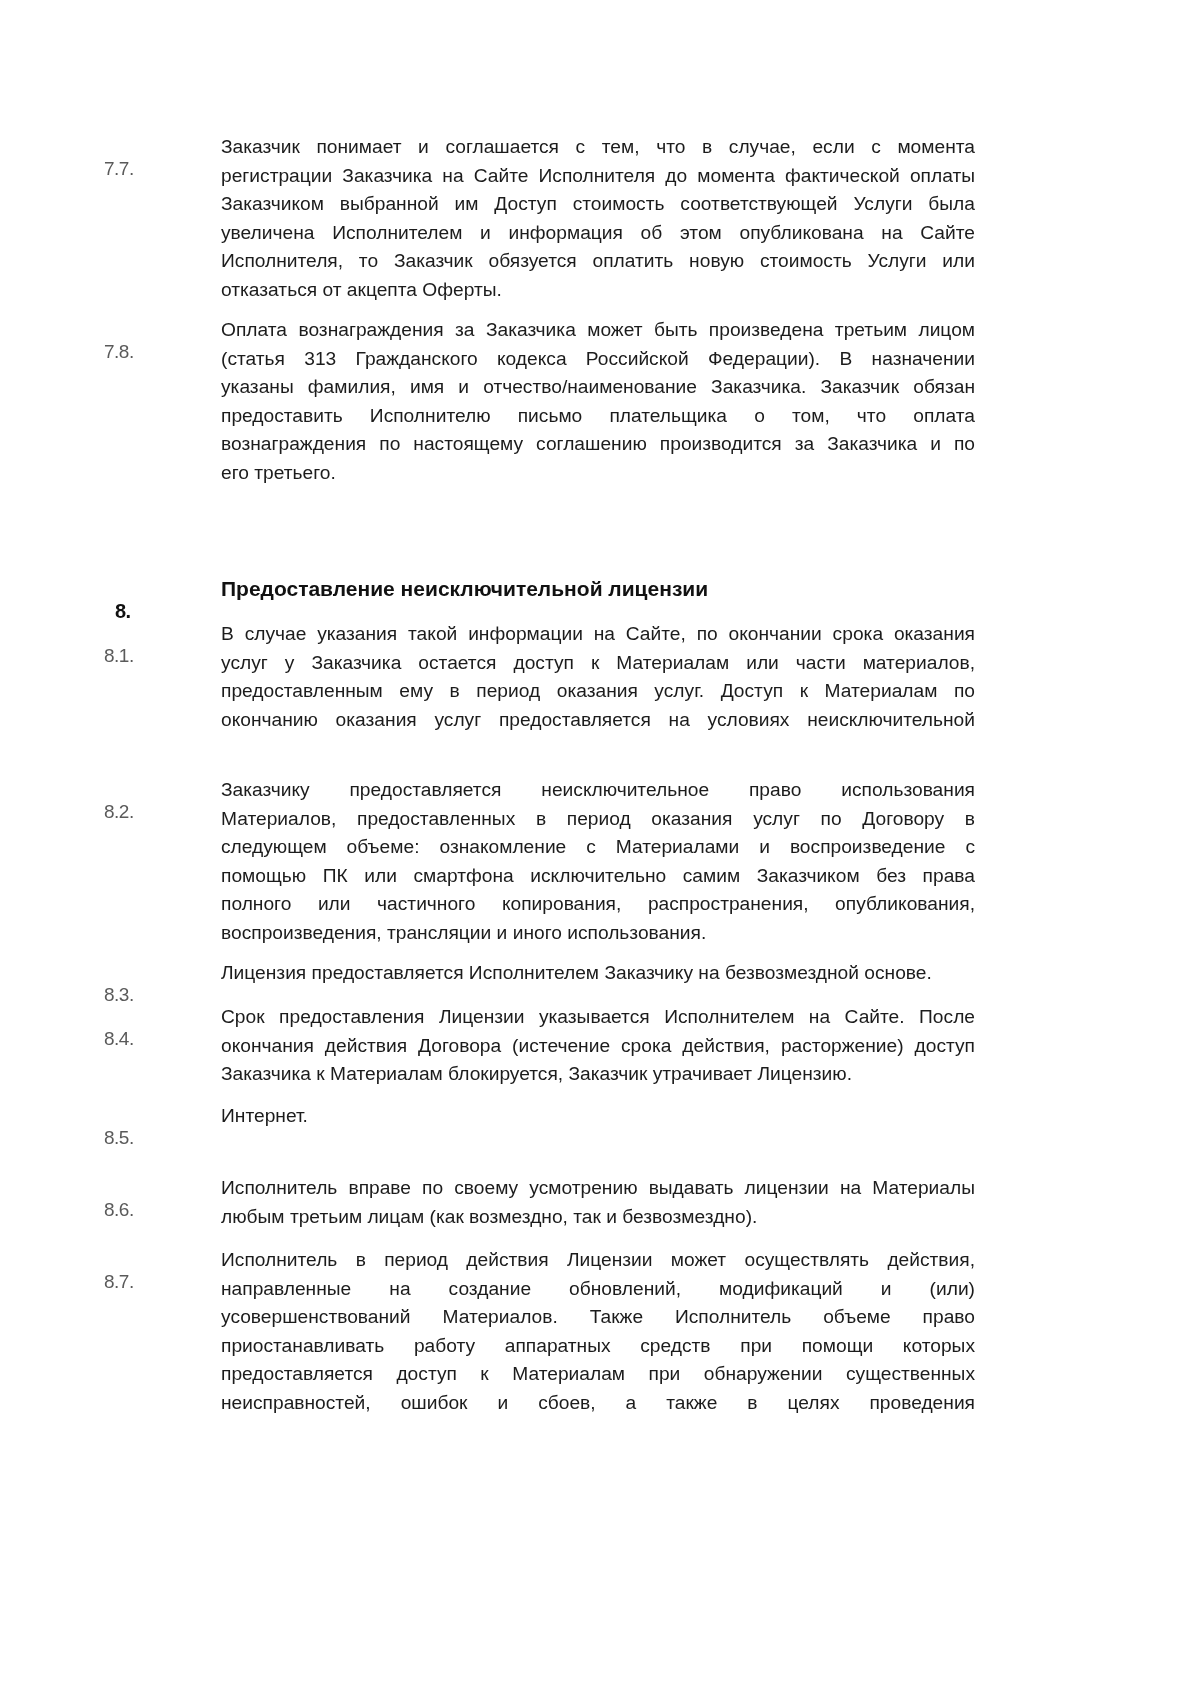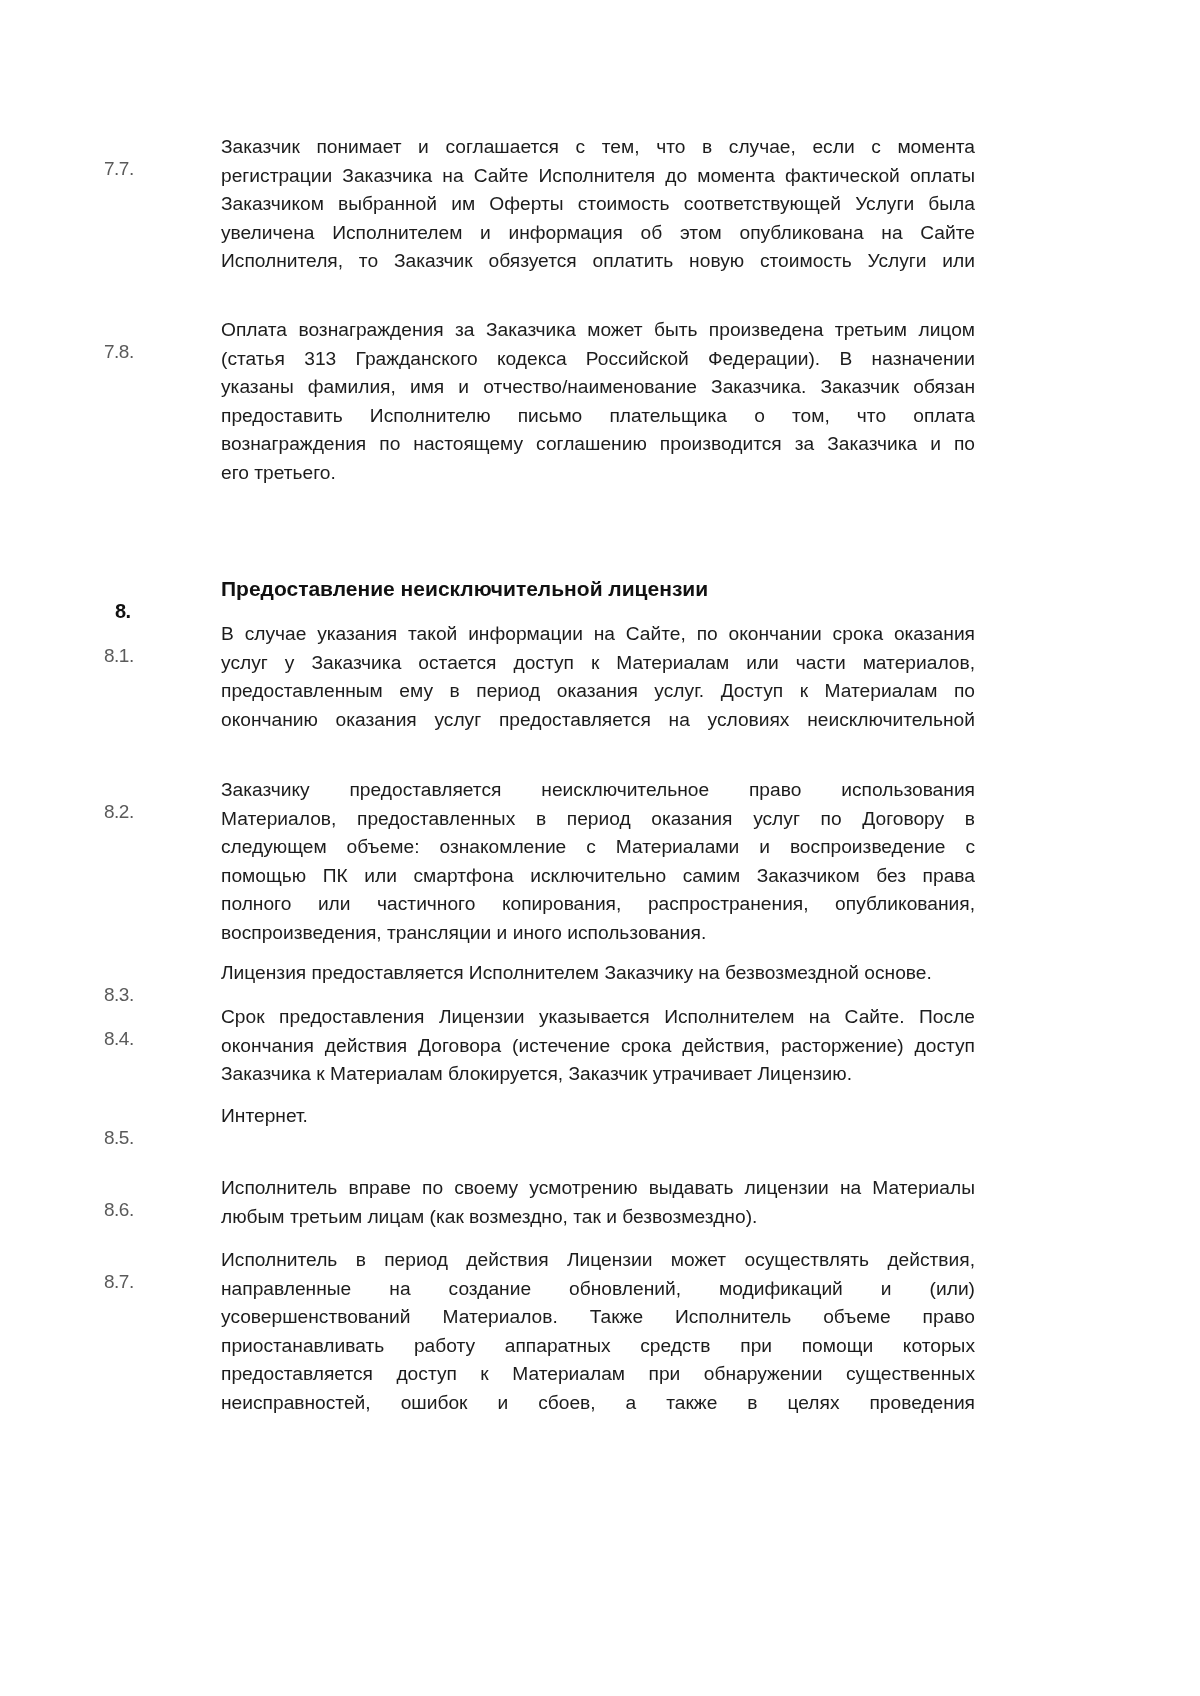--- a/index.html
+++ b/index.html
@@ -73,23 +73,24 @@
 </head>
 <body>
 
 <div class="page">
 
   <div class="clause" style="top:133px;">
     <div class="num">7.7.</div>
     <div class="body-text">
       <span class="line">Заказчик понимает и соглашается с тем, что в случае, если с момента</span>
       <span class="line">регистрации Заказчика на Сайте Исполнителя до момента фактической оплаты</span>
-      <span class="line">Заказчиком выбранной им Оферты стоимость соответствующей Услуги была</span>
+      <span class="line">Заказчиком выбранной им Доступ стоимость соответствующей Услуги была</span>
       <span class="line">увеличена Исполнителем и информация об этом опубликована на Сайте</span>
       <span class="line">Исполнителя, то Заказчик обязуется оплатить новую стоимость Услуги или</span>
+      <span class="line last">отказаться от акцепта Оферты.</span>
     </div>
   </div>
 
   <div class="clause" style="top:316px;">
     <div class="num">7.8.</div>
     <div class="body-text">
       <span class="line">Оплата вознаграждения за Заказчика может быть произведена третьим лицом</span>
       <span class="line">(статья 313 Гражданского кодекса Российской Федерации). В назначении</span>
       <span class="line">указаны фамилия, имя и отчество/наименование Заказчика. Заказчик обязан</span>
       <span class="line">предоставить Исполнителю письмо плательщика о том, что оплата</span>

